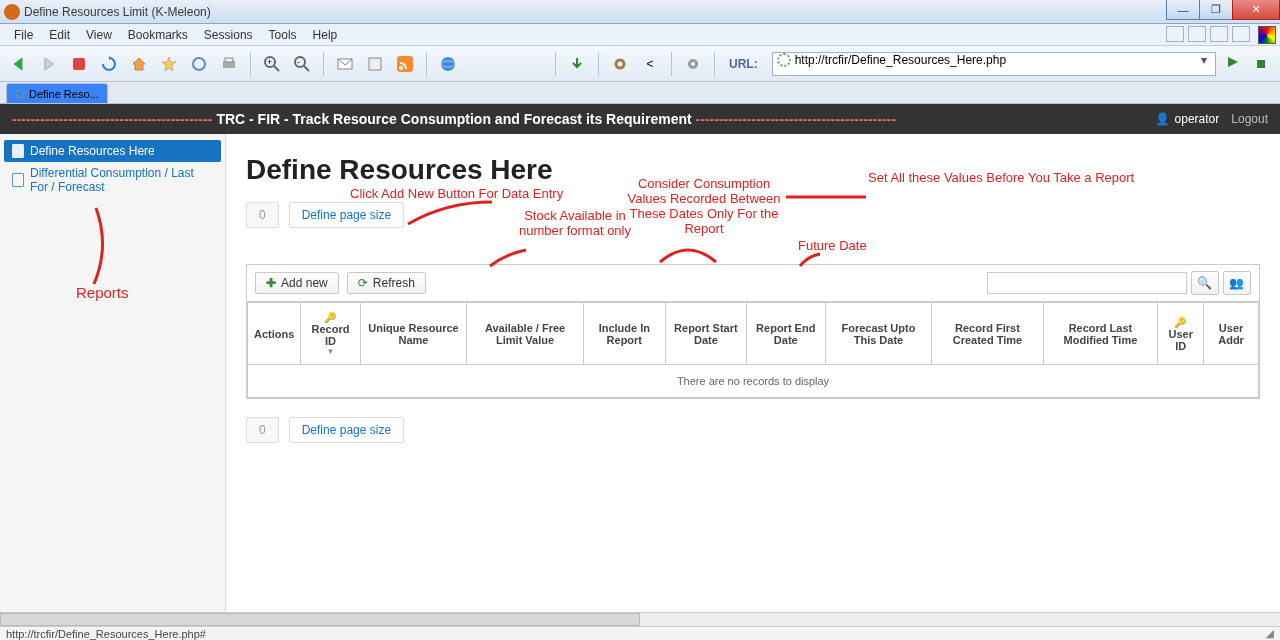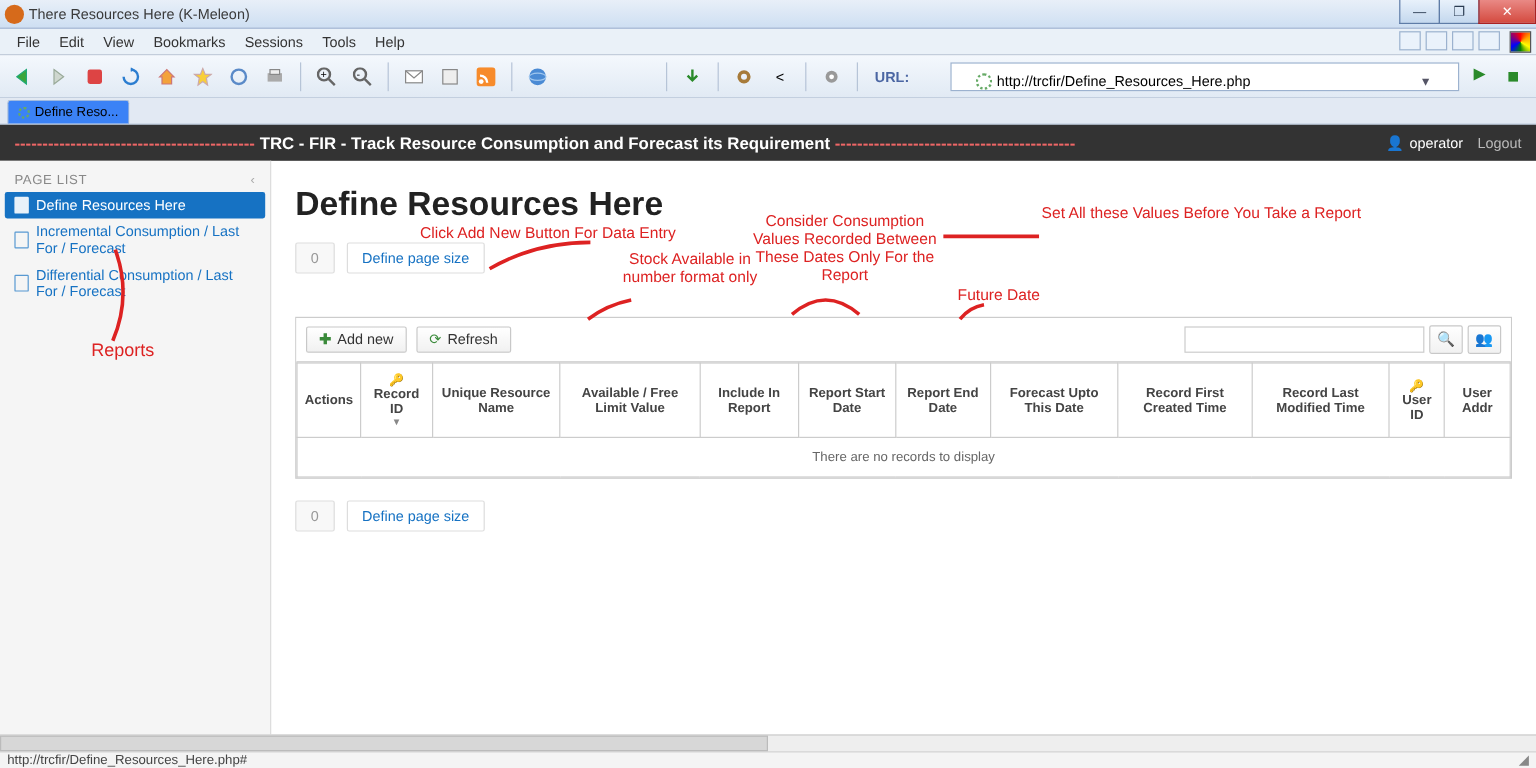--- a/index.html
+++ b/index.html
@@ -17,21 +17,21 @@
 .menubar { height: 22px; background:#eaf1f8; border-bottom:1px solid #c3cddb; display:flex; align-items:center; padding:0 6px; position:relative; }
 .menubar span { padding: 2px 8px; color:#333; cursor:default; }
 .sysicons { position:absolute; right:30px; top:2px; display:flex; gap:4px; }
 .sysicons .si { width:18px; height:16px; border:1px solid #9cb2cf; background:#eaf2fb; }
 .rainbow { position:absolute; right:4px; top:2px; width:18px; height:18px; background:conic-gradient(red,orange,yellow,green,blue,purple,red); border:1px solid #555; }
 
 
 .toolbar { height:36px; background:linear-gradient(#f4f8fd,#e1eaf4); border-bottom:1px solid #b6c4d7; display:flex; align-items:center; padding:0 6px; gap:4px; }
 .tbtn { width:26px; height:26px; display:flex; align-items:center; justify-content:center; border:1px solid transparent; border-radius:3px; }
 .sep { width:1px; height:24px; background:#b6c4d7; margin:0 4px; }
-.urlwrap { flex:1; display:flex; align-items:flex-end; background:#fff; border:1px solid #9cb2cf; height:24px; margin-left:22px; padding:0 20px; }
+.urlwrap { flex:1; display:flex; align-items:flex-start; background:#fff; border:1px solid #9cb2cf; height:24px; margin-left:2px; padding:0 4px; }
 .urllabel { font-weight:bold; color:#4b66a3; margin-right:8px; margin-left:6px; }
 .urlwrap input { border:none; outline:none; flex:1; font-size:12px; }
 .drop { color:#556; padding:0 4px; }
 .playbtn { width:18px; height:18px; margin-left:6px; color:#2a8a2a; }
 
 
 .tabstrip { height:22px; background:#e2e9f3; border-bottom:1px solid #b6c4d7; display:flex; align-items:flex-end; padding-left:6px; }
 .tab { background:#3b82f6; border:1px solid #b6c4d7; border-bottom:none; height:20px; padding:2px 8px; display:flex; align-items:center; font-size:11px; border-top-left-radius:3px; border-top-right-radius:3px; min-width:90px; gap:4px; }
 
 
@@ -82,21 +82,21 @@
 
 .hscroll { height:14px; background:#eee; border-top:1px solid #ccc; position:relative; }
 .hscroll .thumb { position:absolute; left:0; width:50%; height:100%; background:#d7d7d7; border:1px solid #bbb; }
 .statusbar { height:14px; background:#f4f4f4; border-top:1px solid #ccc; font-size:11px; color:#444; padding:0 6px; display:flex; align-items:center; justify-content:space-between; }
 </style>
 </head>
 <body>
 
 <div class="win-titlebar">
   <span class="icon"></span>
-  <span class="win-title">There Resources Here (K-Meleon)</span>
+  <span class="win-title">Define Resources Limit (K-Meleon)</span>
   <div class="win-btns">
     <div class="win-btn">—</div>
     <div class="win-btn">❐</div>
     <div class="win-btn close">✕</div>
   </div>
 </div>
 
 <div class="menubar">
   <span>File</span>
   <span>Edit</span>
@@ -253,31 +253,23 @@
       <span>👤</span>
       <span>operator</span>
     </div>
     <span class="logout">Logout</span>
   </div>
 </div>
 
 <div class="app">
 
   <div class="sidebar">
-    <div class="sidebar-header">
-      <span>PAGE LIST</span>
-      <span class="chev-collapse">‹</span>
-    </div>
     <div class="side-item active">
       <span class="side-icon"></span>
       <span>Define Resources Here</span>
-    </div>
-    <div class="side-item" style="flex-wrap:wrap">
-      <span class="side-icon"></span>
-      <span style="width:180px">Incremental Consumption / Last For / Forecast</span>
     </div>
     <div class="side-item" style="flex-wrap:wrap">
       <span class="side-icon"></span>
       <span style="width:180px">Differential Consumption / Last For / Forecast</span>
     </div>
 
     <svg class="anno-curve" style="left:92px;top:72px;" width="30" height="80">
       <path d="M4 2 Q18 40 2 78" stroke="#dd2222" stroke-width="3" fill="none"></path>
     </svg>
     <div class="anno" style="left:76px;top:150px;font-size:15px;">Reports</div>

